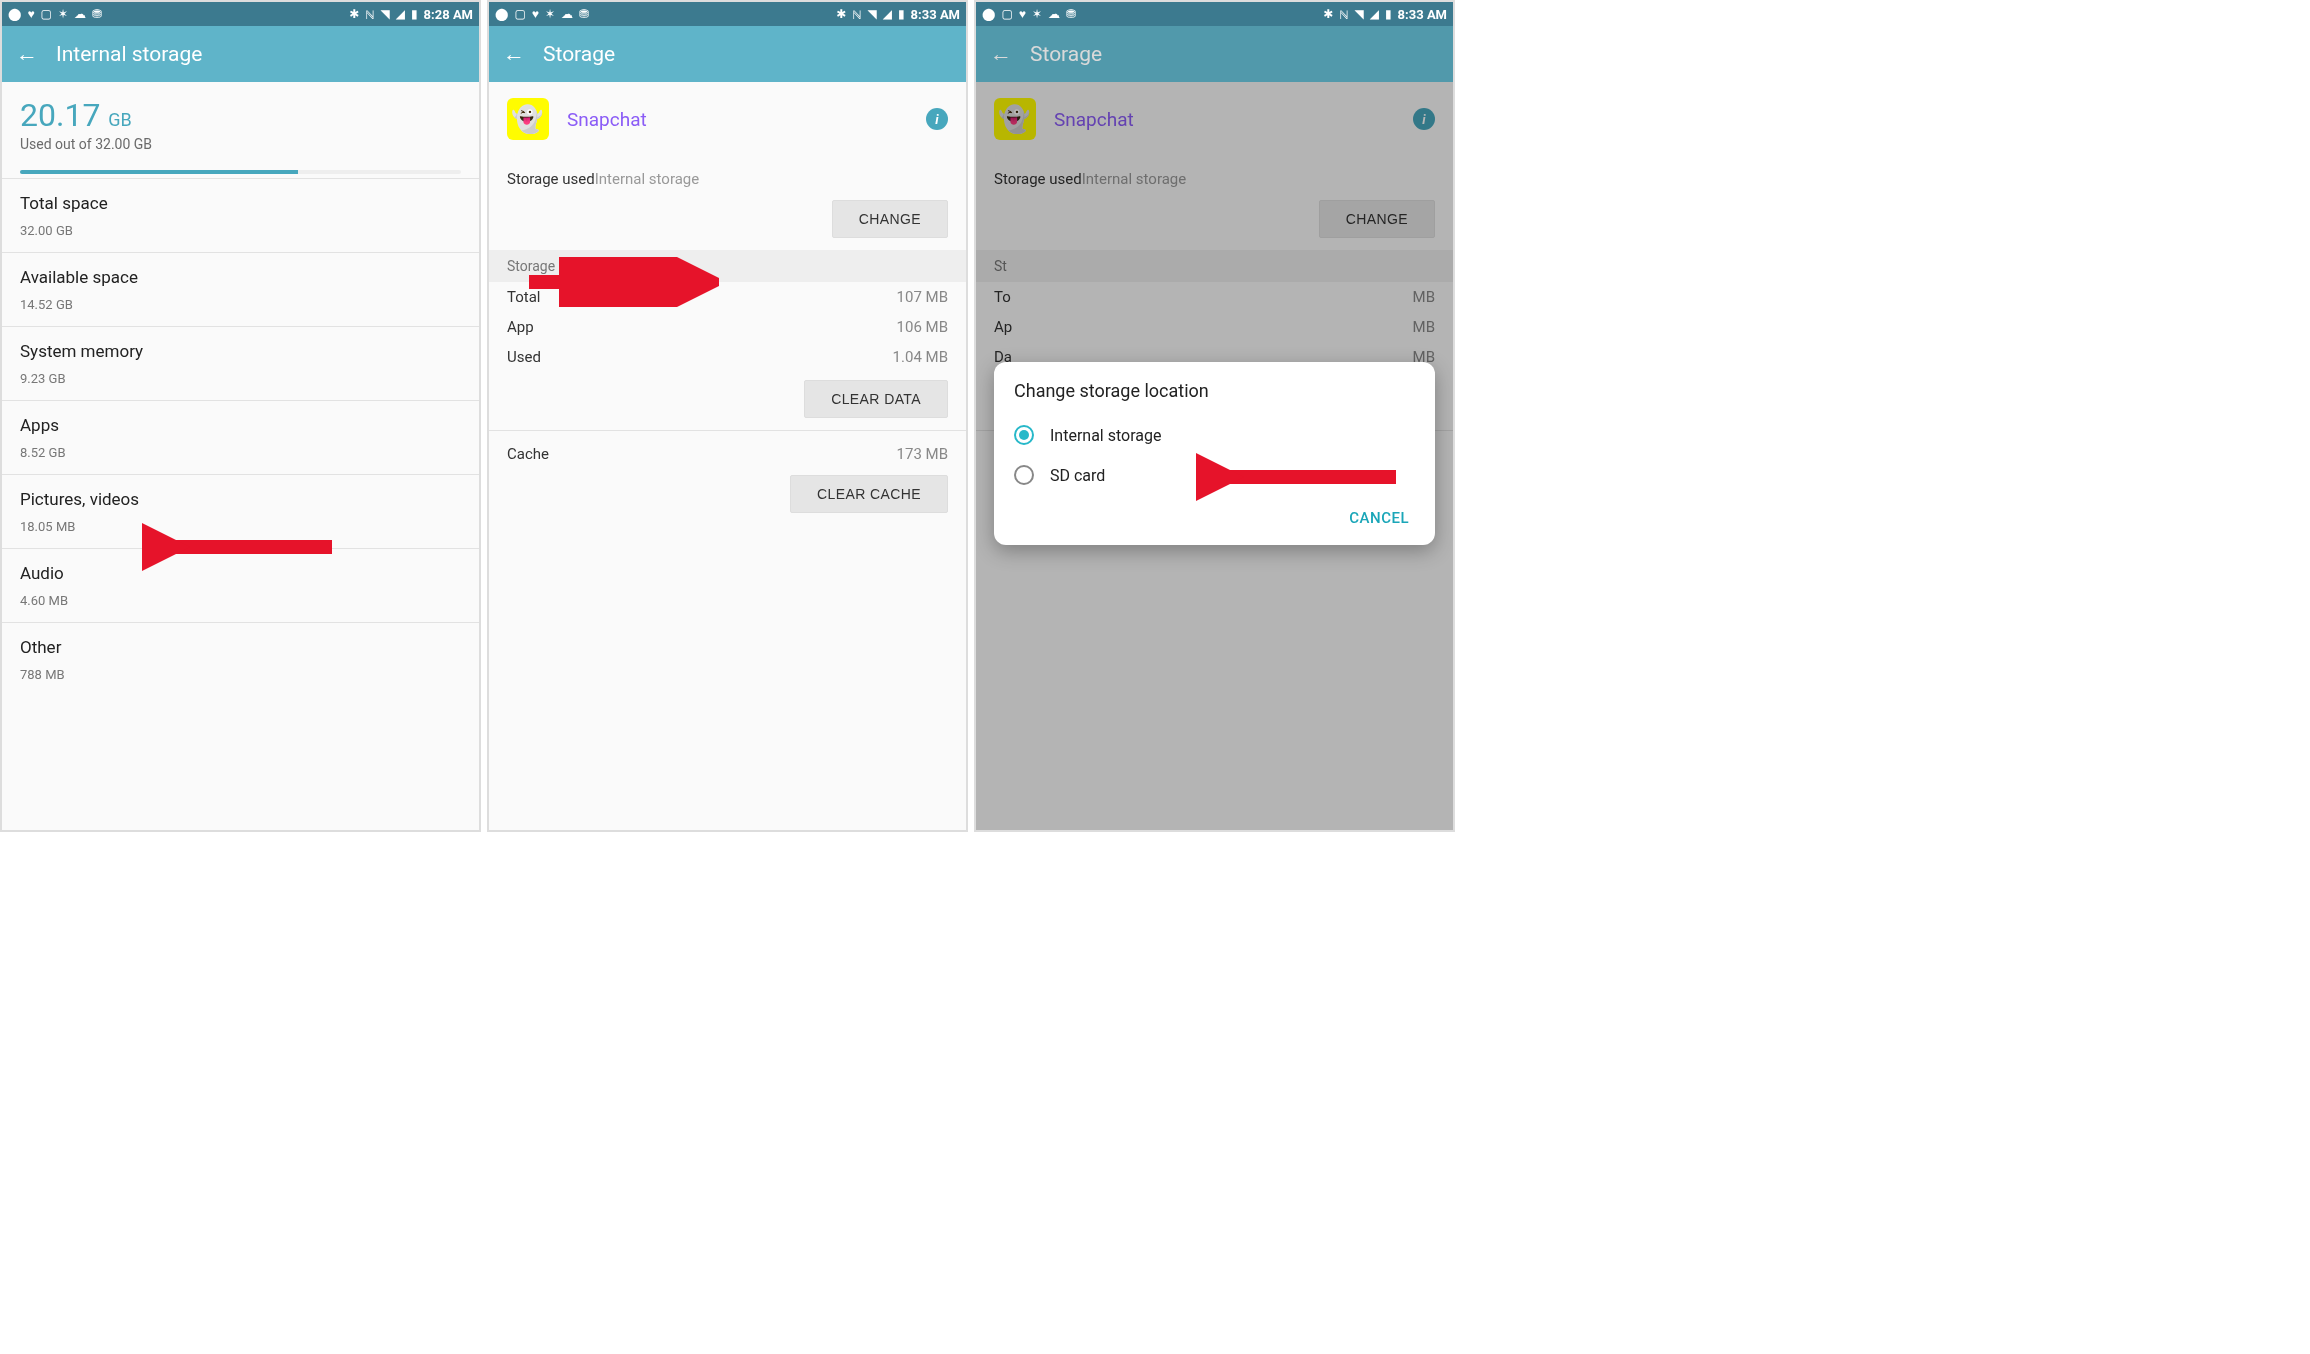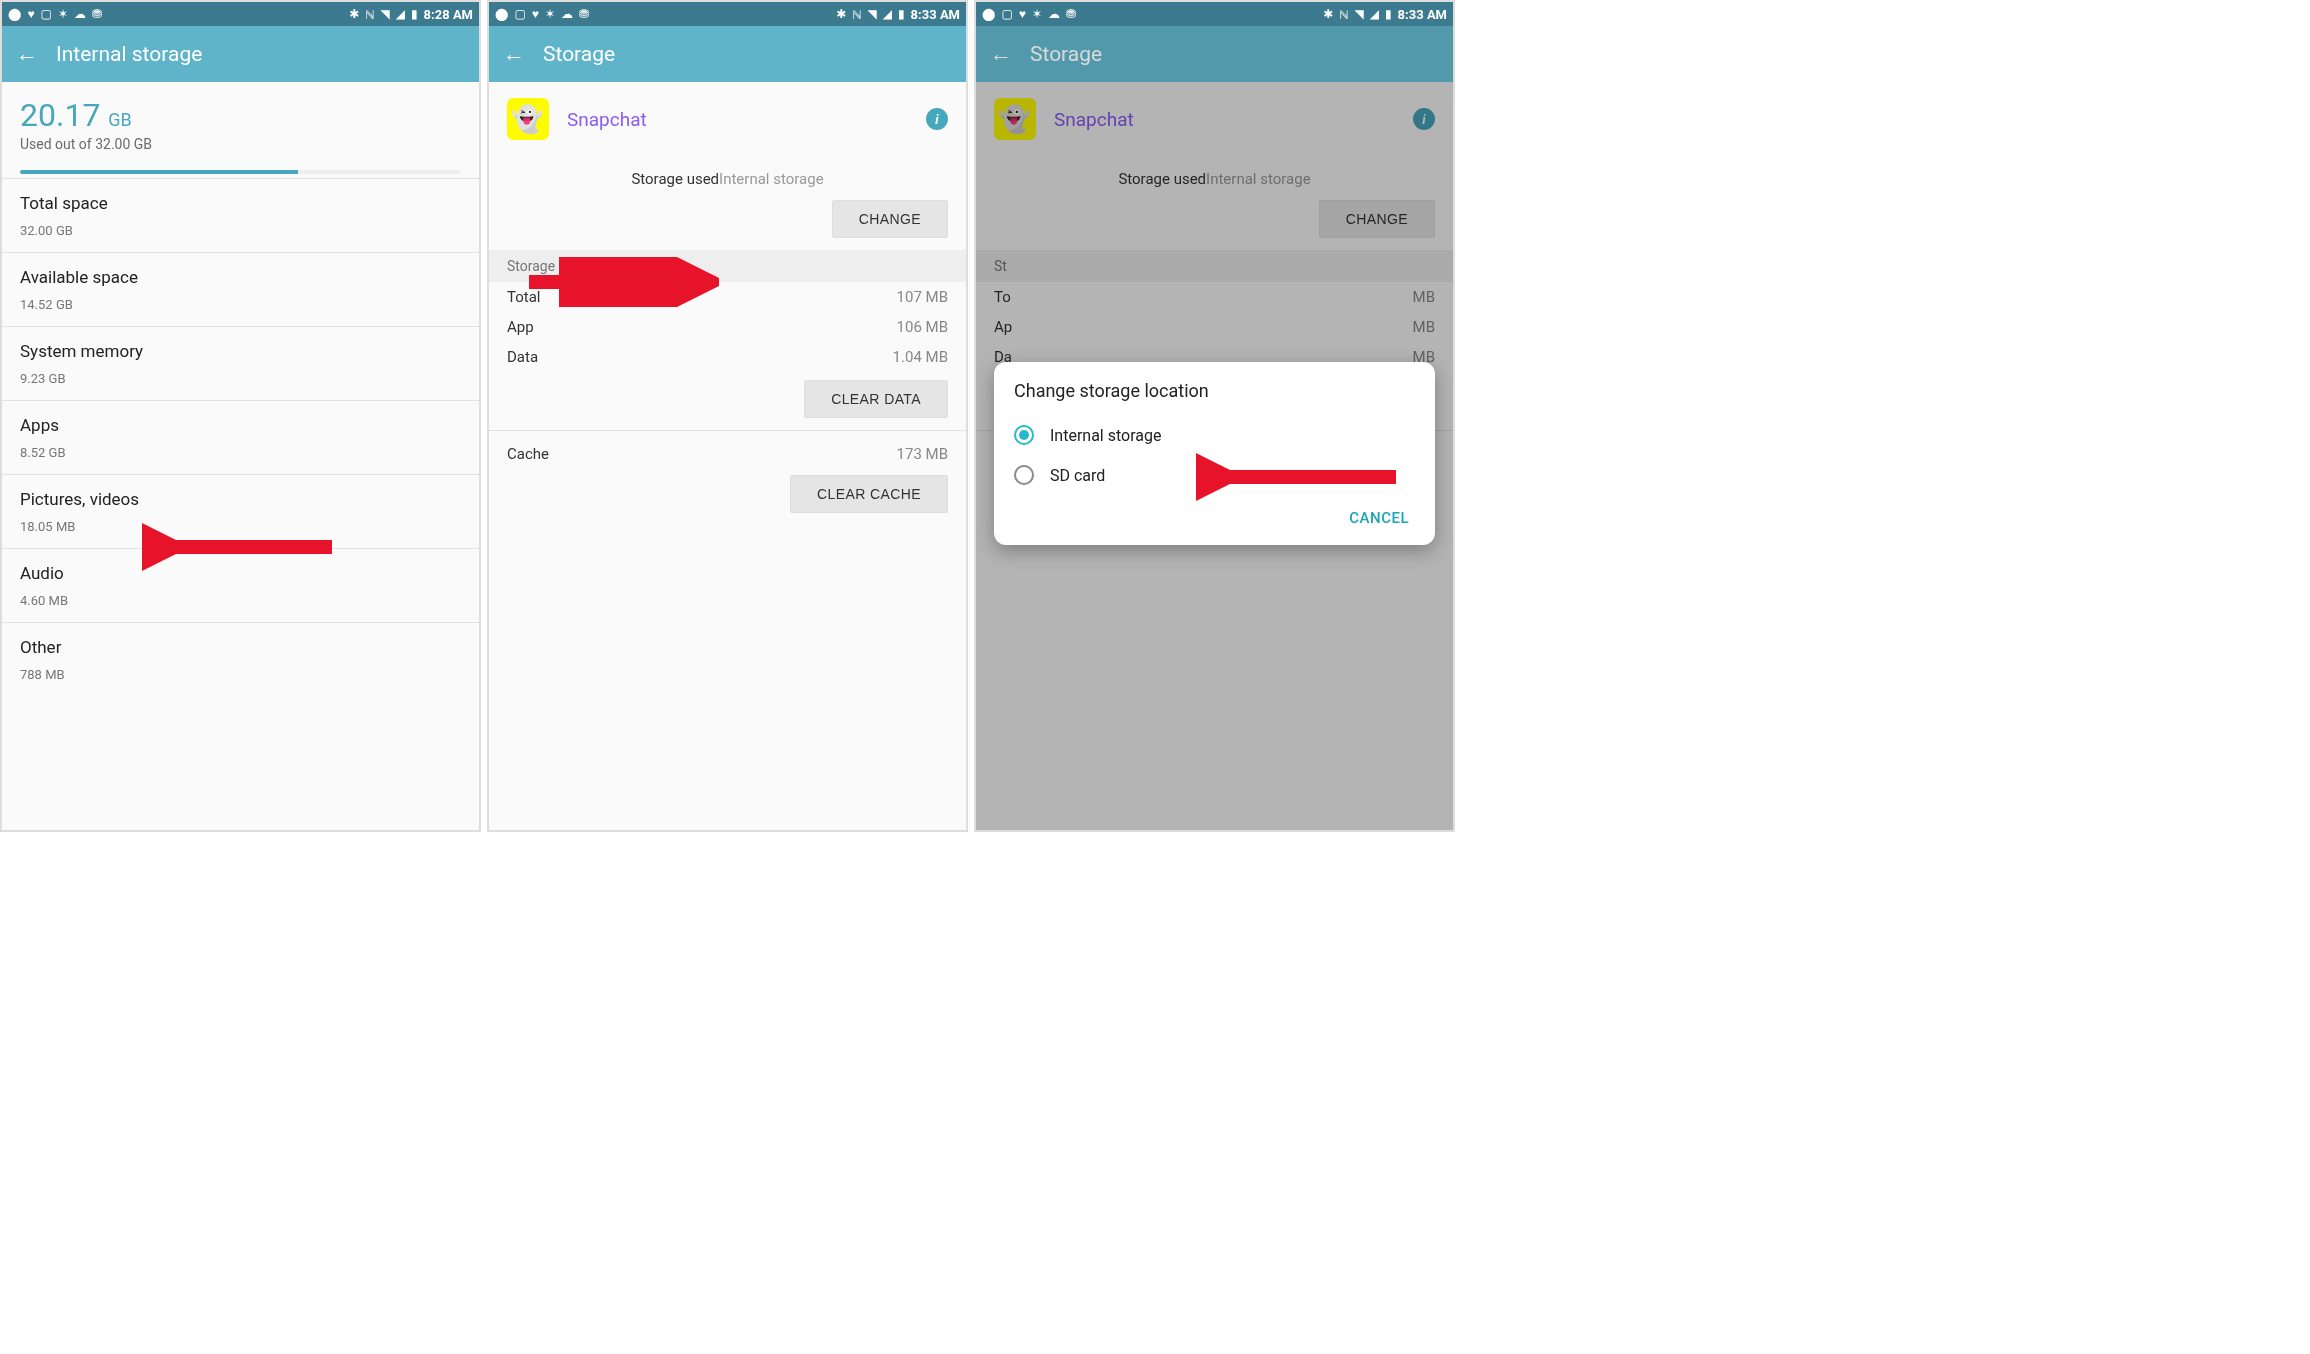--- a/index.html
+++ b/index.html
@@ -80,21 +80,21 @@
     font-style: italic; font-weight: bold; font-size: 13px;
     cursor: pointer;
   }
   .row-line {
     display: flex; justify-content: space-between;
     padding: 6px 18px;
     font-size: 15px; color: #333;
   }
   .row-line .label { color: #333; }
   .row-line .value { color: #888; }
-  .storage-used-row { padding: 14px 18px 4px 18px; display: flex; justify-content: center; font-size: 15px; }
+  .storage-used-row { padding: 14px 18px 4px 18px; display: flex; justify-content: flex-start; font-size: 15px; }
   .storage-used-row .label { color: #333; }
   .storage-used-row .value { color: #999; }
   .btn-row { display: flex; justify-content: flex-end; padding: 8px 18px 12px 18px; }
   .btn {
     border: 1px solid #ddd;
     background: #e5e5e5;
     padding: 10px 26px;
     font-size: 14px;
     color: #333;
     letter-spacing: 0.4px;
@@ -269,21 +269,21 @@
     <div class="section-header">Storage</div>
     <div class="row-line">
       <span class="label">Total</span>
       <span class="value">107 MB</span>
     </div>
     <div class="row-line">
       <span class="label">App</span>
       <span class="value">106 MB</span>
     </div>
     <div class="row-line">
-      <span class="label">Data</span>
+      <span class="label">Used</span>
       <span class="value">1.04 MB</span>
     </div>
     <div class="btn-row">
       <button class="btn">CLEAR DATA</button>
     </div>
     <div class="divider"></div>
     <div class="cache-row">
       <span class="label">Cache</span>
       <span class="value">173 MB</span>
     </div>

